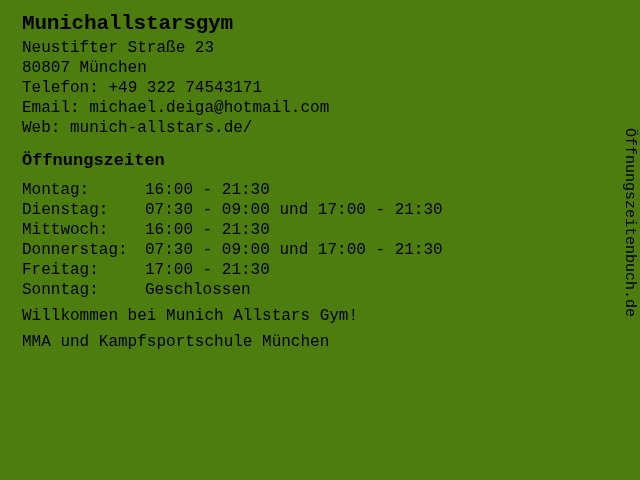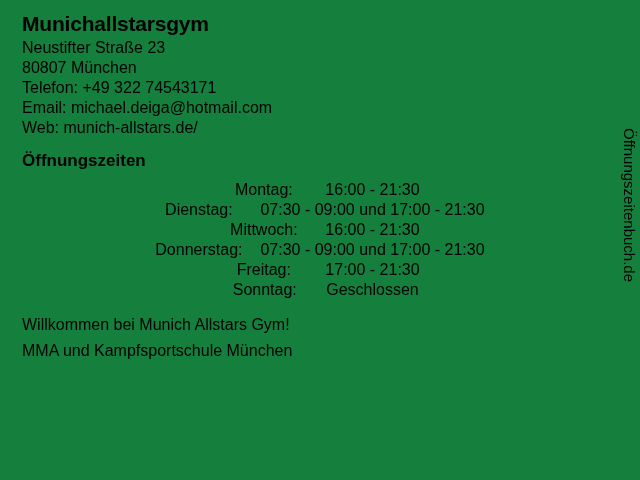--- a/index.html
+++ b/index.html
@@ -1,23 +1,23 @@
 <!DOCTYPE html>
 <html><head>
 <meta charset="utf-8">
 <style>
   * { margin: 0; padding: 0; box-sizing: border-box; }
   html, body { background: #ffffff; }
   .page {
     position: relative;
     width: 640px;
     height: 480px;
-    background: #15803d;
+    background: #4d7c0f;
     color: #000000;
-    font-family: Liberation Sans, sans-serif;
+    font-family: Liberation Mono, monospace;
     overflow: hidden;
   }
   .content {
     padding-left: 22px;
     padding-top: 11px;
     padding-right: 40px;
   }
   .business-name {
     font-size: 21px;
     font-weight: bold;
@@ -39,29 +39,29 @@
     margin-top: 12px;
     font-size: 17px;
     font-weight: bold;
     line-height: 22px;
   }
   .hours-table {
     margin-top: 8px;
     font-size: 16px;
     line-height: 20px;
   }
-  .hours-row { white-space: nowrap; text-align: center; }
+  .hours-row { white-space: nowrap; }
   .hours-day {
     display: inline-block;
     width: 123px;
     vertical-align: top;
   }
   .hours-time { display: inline-block; vertical-align: top; }
   .info-block {
-    margin-top: 12px;
+    margin-top: 3px;
     font-size: 16px;
     line-height: 26px;
   }
   .watermark {
     position: absolute;
     top: 128px;
     right: 2px;
     writing-mode: vertical-rl;
     text-orientation: mixed;
     font-size: 15px;

